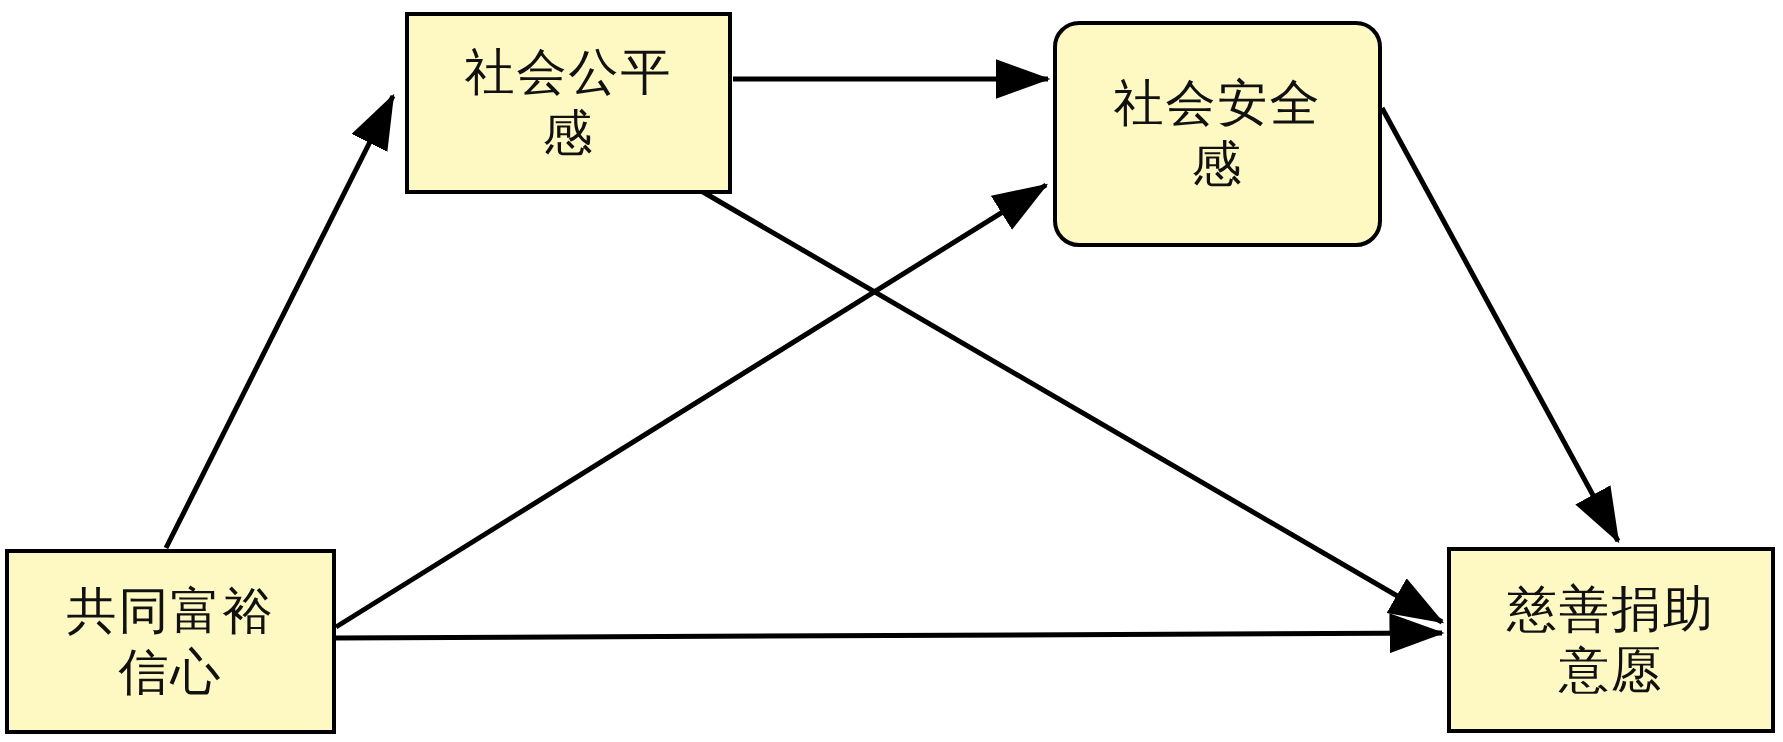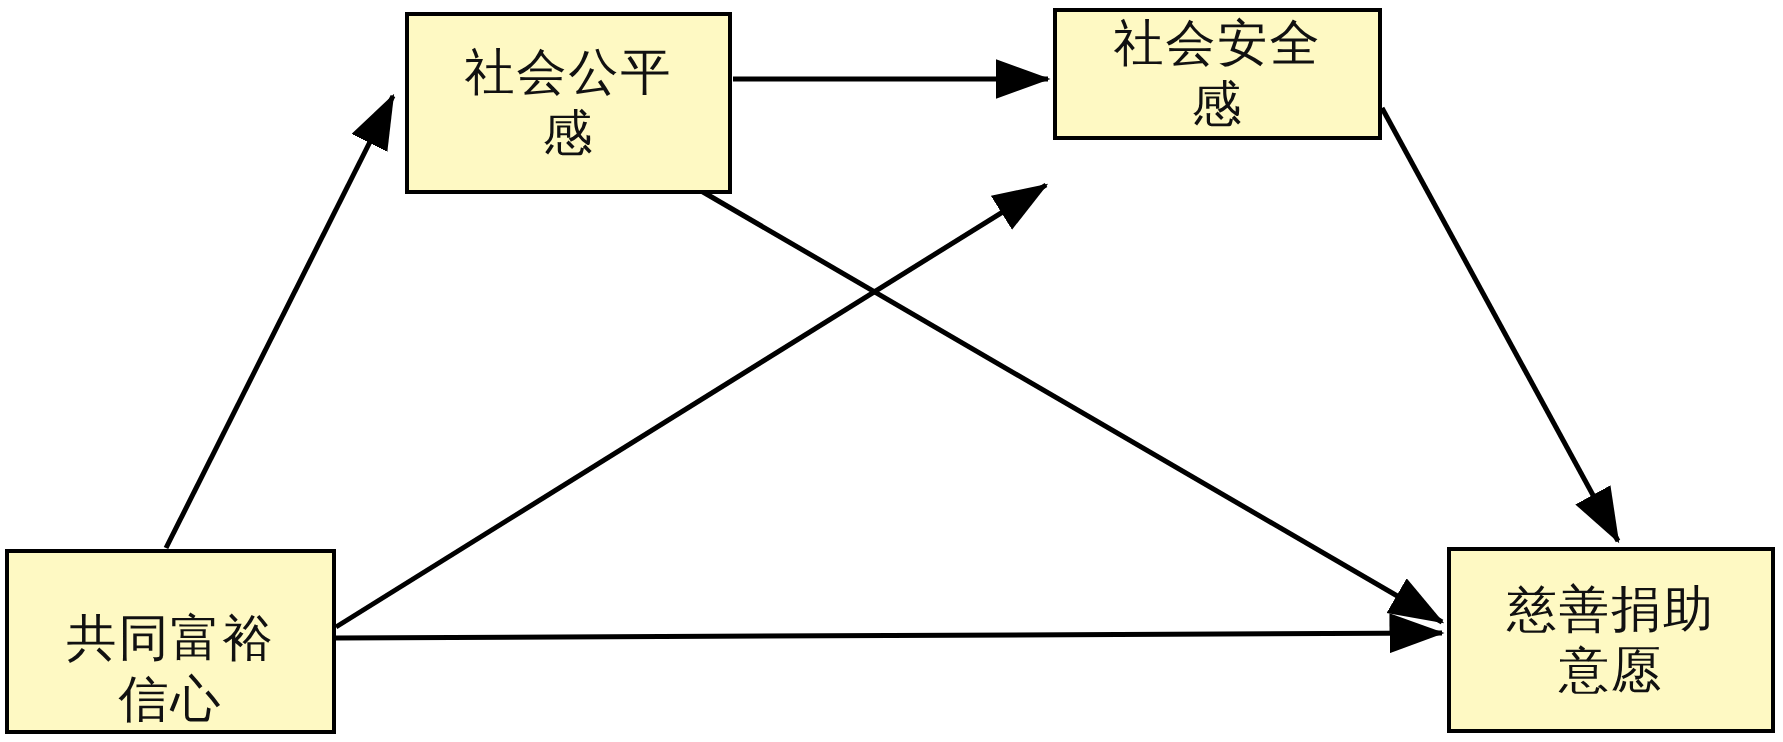--- a/index.html
+++ b/index.html
@@ -37,22 +37,22 @@
   }
   .node-label {
     font-size: 50px;
     line-height: 1.22;
     color: #111111;
     letter-spacing: 2px;
     white-space: pre-line;
     font-family: "Liberation Serif", "DejaVu Serif", serif;
   }
   #node-fairness   { left: 405px;  top: 12px;  width: 327px; height: 182px; }
-  #node-security   { left: 1053px; top: 8px;   width: 329px; height: 132px; }
-  #node-confidence { left: 5px;    top: 549px; width: 331px; height: 185px; align-items: flex-end; }
+  #node-security   { left: 1053px; top: 21px;   width: 329px; height: 226px; border-radius: 26px; }
+  #node-confidence { left: 5px;    top: 549px; width: 331px; height: 185px; }
   #node-donation   { left: 1447px; top: 547px; width: 328px; height: 186px; }
 </style>
 </head>
 <body>
 
 <div id="canvas">
 
   <svg id="edges" viewBox="0 0 1783 742" xmlns="http://www.w3.org/2000/svg">
     <defs>
       <marker id="arrowhead" markerWidth="12" markerHeight="12" refX="10.5" refY="4" orient="auto" markerUnits="strokeWidth">

